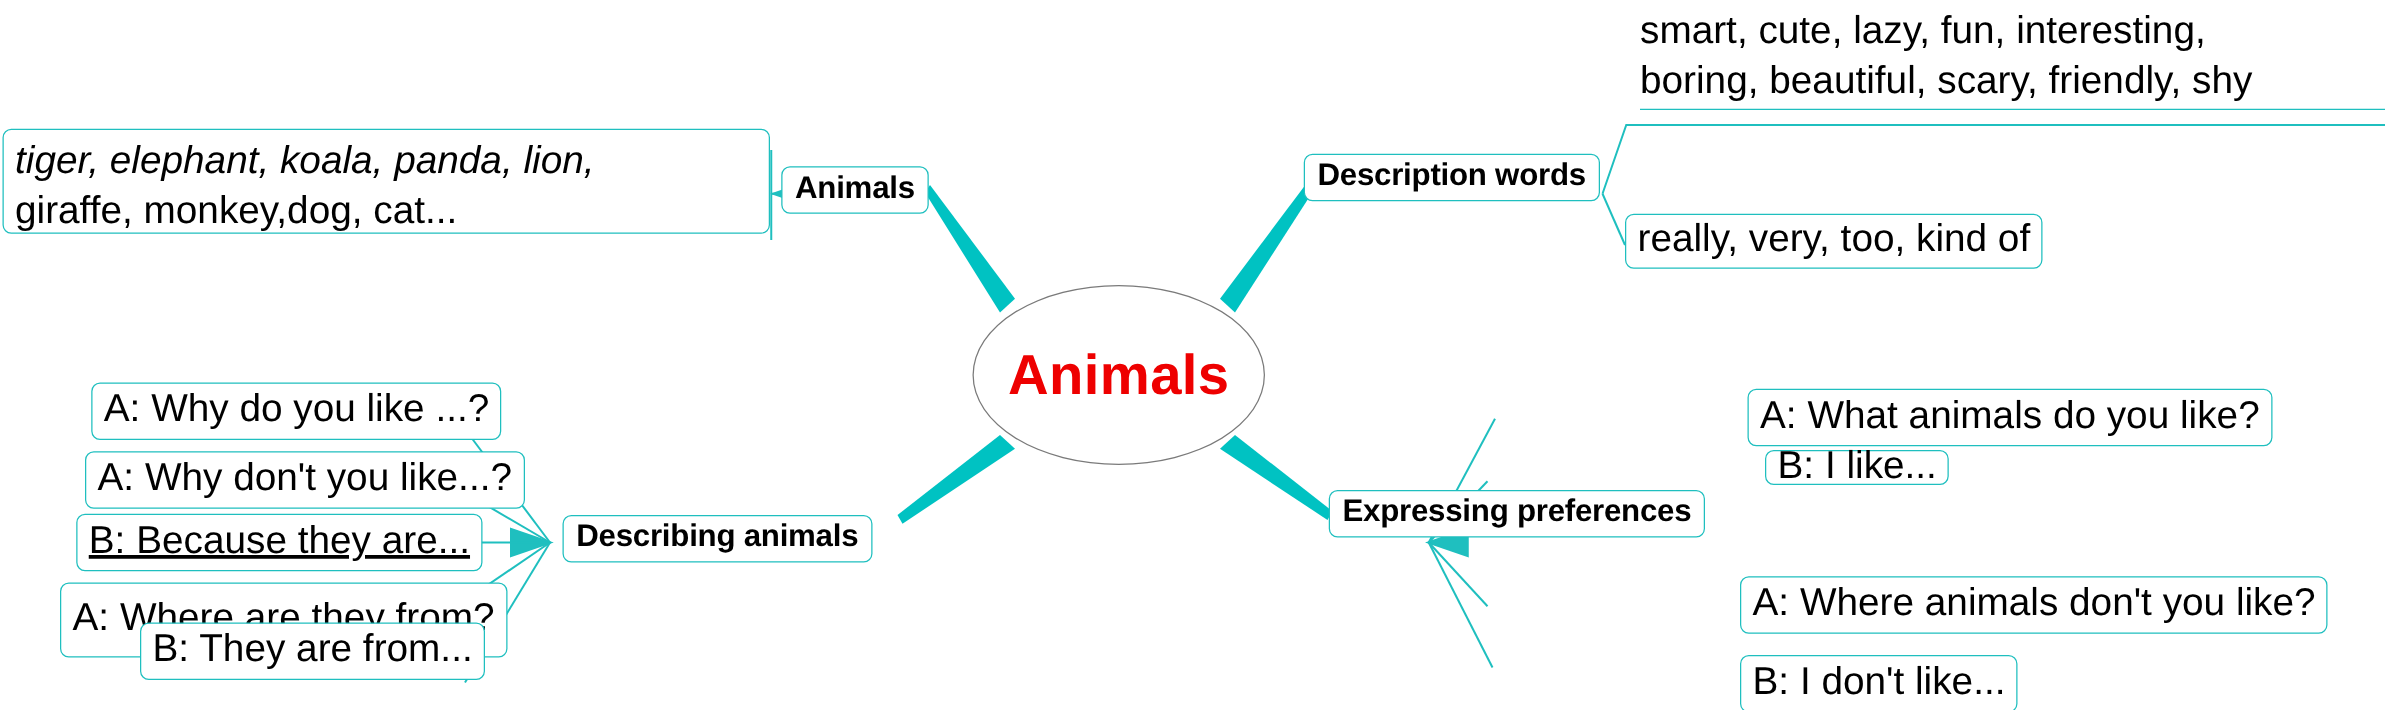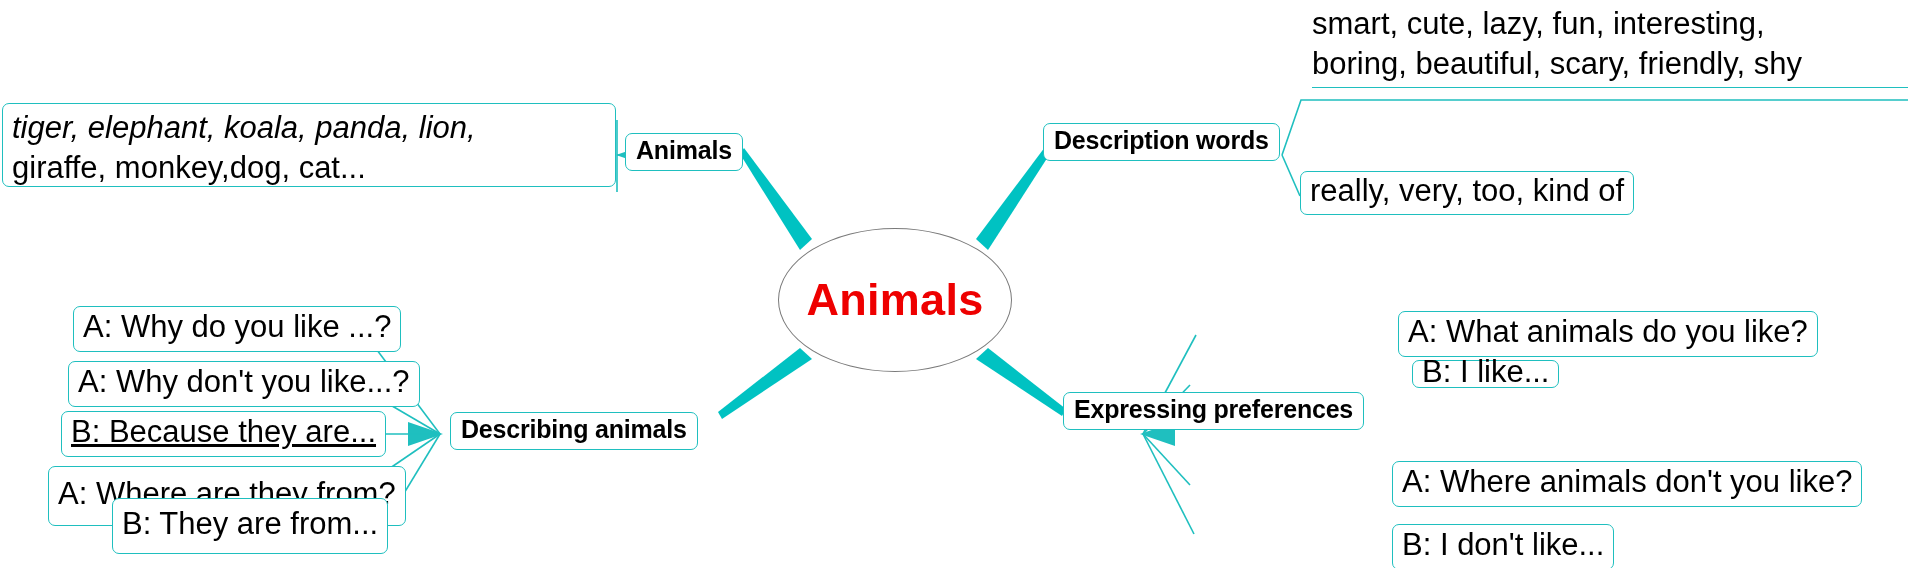--- a/index.html
+++ b/index.html
@@ -165,21 +165,21 @@
   </div>
   <div class="node leaf" style="left:68px; top:361px; height:46px;">
     <span>A: Why don't you like...?</span>
   </div>
   <div class="node leaf" style="left:61px; top:411px; height:46px;text-decoration:underline;">
     <span>B: Because they are...</span>
   </div>
   <div class="node leaf" style="left:48px; top:466px; height:60px;text-align:center;">
     <span>A: Where are they from?</span>
   </div>
-  <div class="node leaf" style="left:112px; top:498px; height:56px;">
+  <div class="node leaf" style="left:112px; top:498px; height:46px;">
     <span>B: They are from...</span>
   </div>
 
   <div class="node branch-label" style="left:1063px; top:392px;">
     <span>Expressing preferences</span>
   </div>
 
   <div class="node leaf" style="left:1398px; top:311px; height:46px;">
     <span>A: What animals do you like?</span>
   </div>

